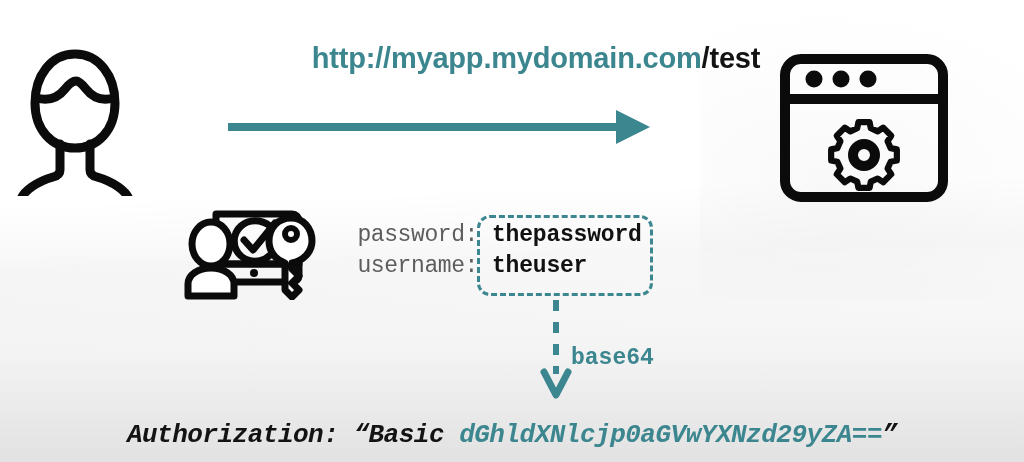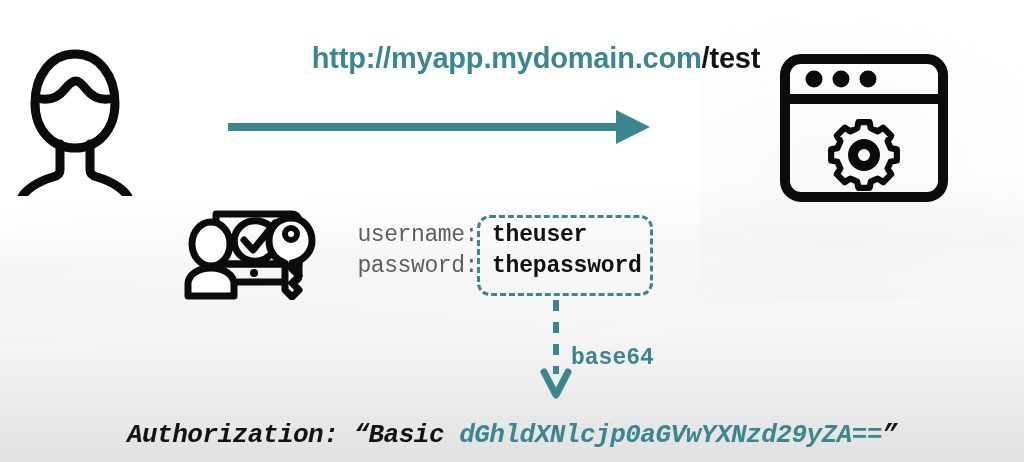--- a/index.html
+++ b/index.html
@@ -209,26 +209,26 @@
 
       <g>
         <path d="M111 14 C 98 14 89 24 89 37 C 89 48 96 56 105 59 L105 86 L112 93 L119 86 L112 79 L119 72 L112 65 L112 59 C 123 57 132 48 132 37 C 132 24 123 14 111 14 Z" fill="#ffffff" stroke="#0b0b0b" stroke-width="7" stroke-linejoin="round"></path>
         <circle cx="111" cy="30" r="6" fill="#ffffff" stroke="#0b0b0b" stroke-width="6"></circle>
       </g>
     </svg>
   </div>
 
   <div class="abs" id="credentials">
     <div class="cred-row">
+      <span class="cred-label">password:</span>
+      <span class="cred-value">thepassword</span>
+    </div>
+    <div class="cred-row">
       <span class="cred-label">username:</span>
       <span class="cred-value">theuser</span>
-    </div>
-    <div class="cred-row">
-      <span class="cred-label">password:</span>
-      <span class="cred-value">thepassword</span>
     </div>
   </div>
 
   <div class="abs" id="cred-box"></div>
 
   <div class="abs" id="base64-arrow">
     <svg width="40" height="102" viewBox="0 0 40 102" fill="none">
       <line x1="16" y1="2" x2="16" y2="76" stroke="#3c868f" stroke-width="6" stroke-dasharray="11 11" stroke-linecap="butt"></line>
       <path d="M4 74 L16 97 L28 74" stroke="#3c868f" stroke-width="7" fill="none" stroke-linecap="round" stroke-linejoin="round"></path>
     </svg>

